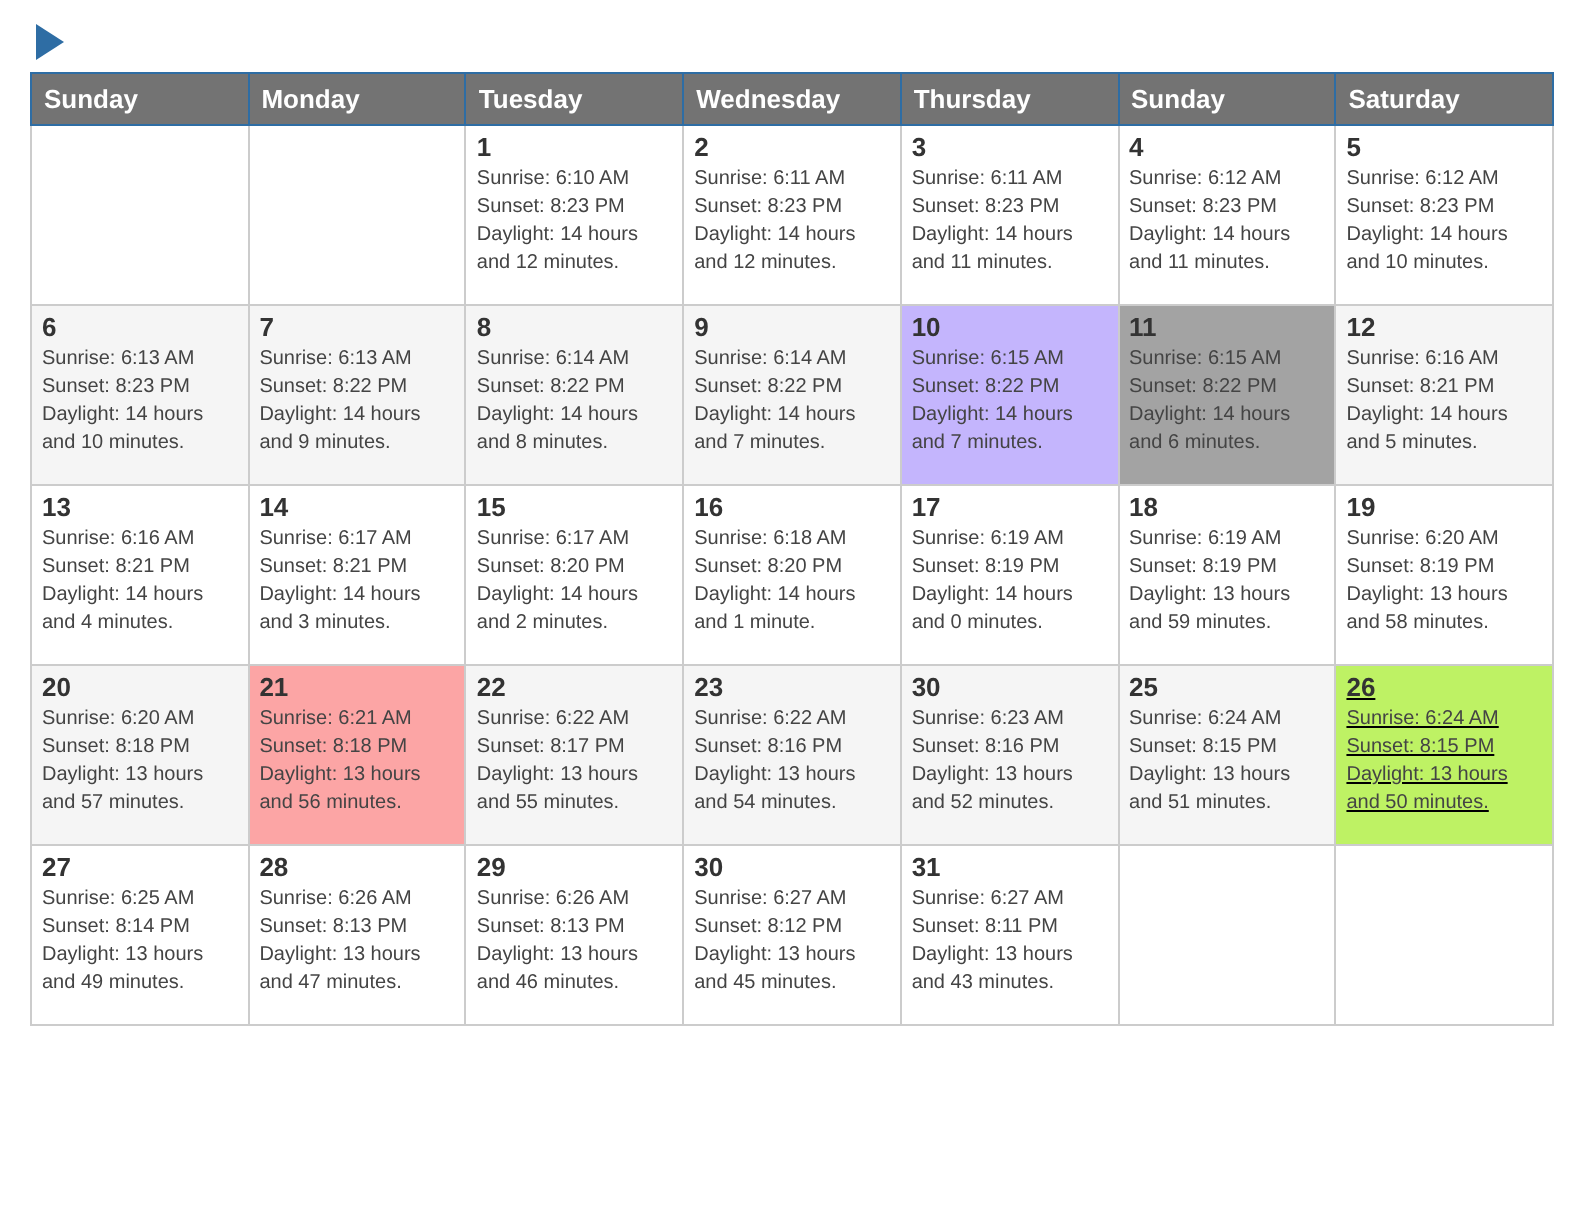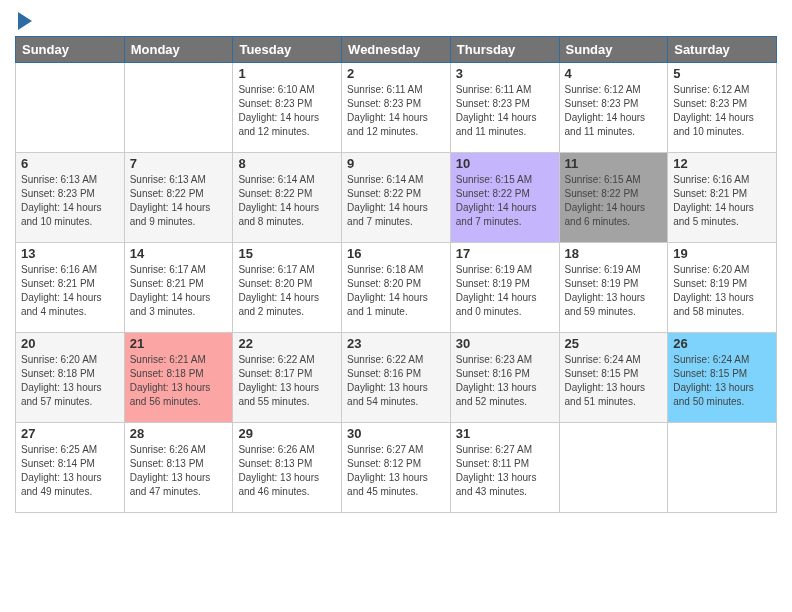--- a/index.html
+++ b/index.html
@@ -305,21 +305,21 @@
 Daylight: 13 hours
 and 52 minutes.</div>
           </td>
           <td style="background: rgb(245, 245, 245);">
             <span class="day-num">25</span>
             <div class="day-info">Sunrise: 6:24 AM
 Sunset: 8:15 PM
 Daylight: 13 hours
 and 51 minutes.</div>
           </td>
-          <td style="background: #7dd3fc;">
+          <td style="background: #bef264; text-decoration: underline;">
             <span class="day-num">26</span>
             <div class="day-info">Sunrise: 6:24 AM
 Sunset: 8:15 PM
 Daylight: 13 hours
 and 50 minutes.</div>
           </td>
         </tr>
         <tr>
           <td>
             <span class="day-num">27</span>

